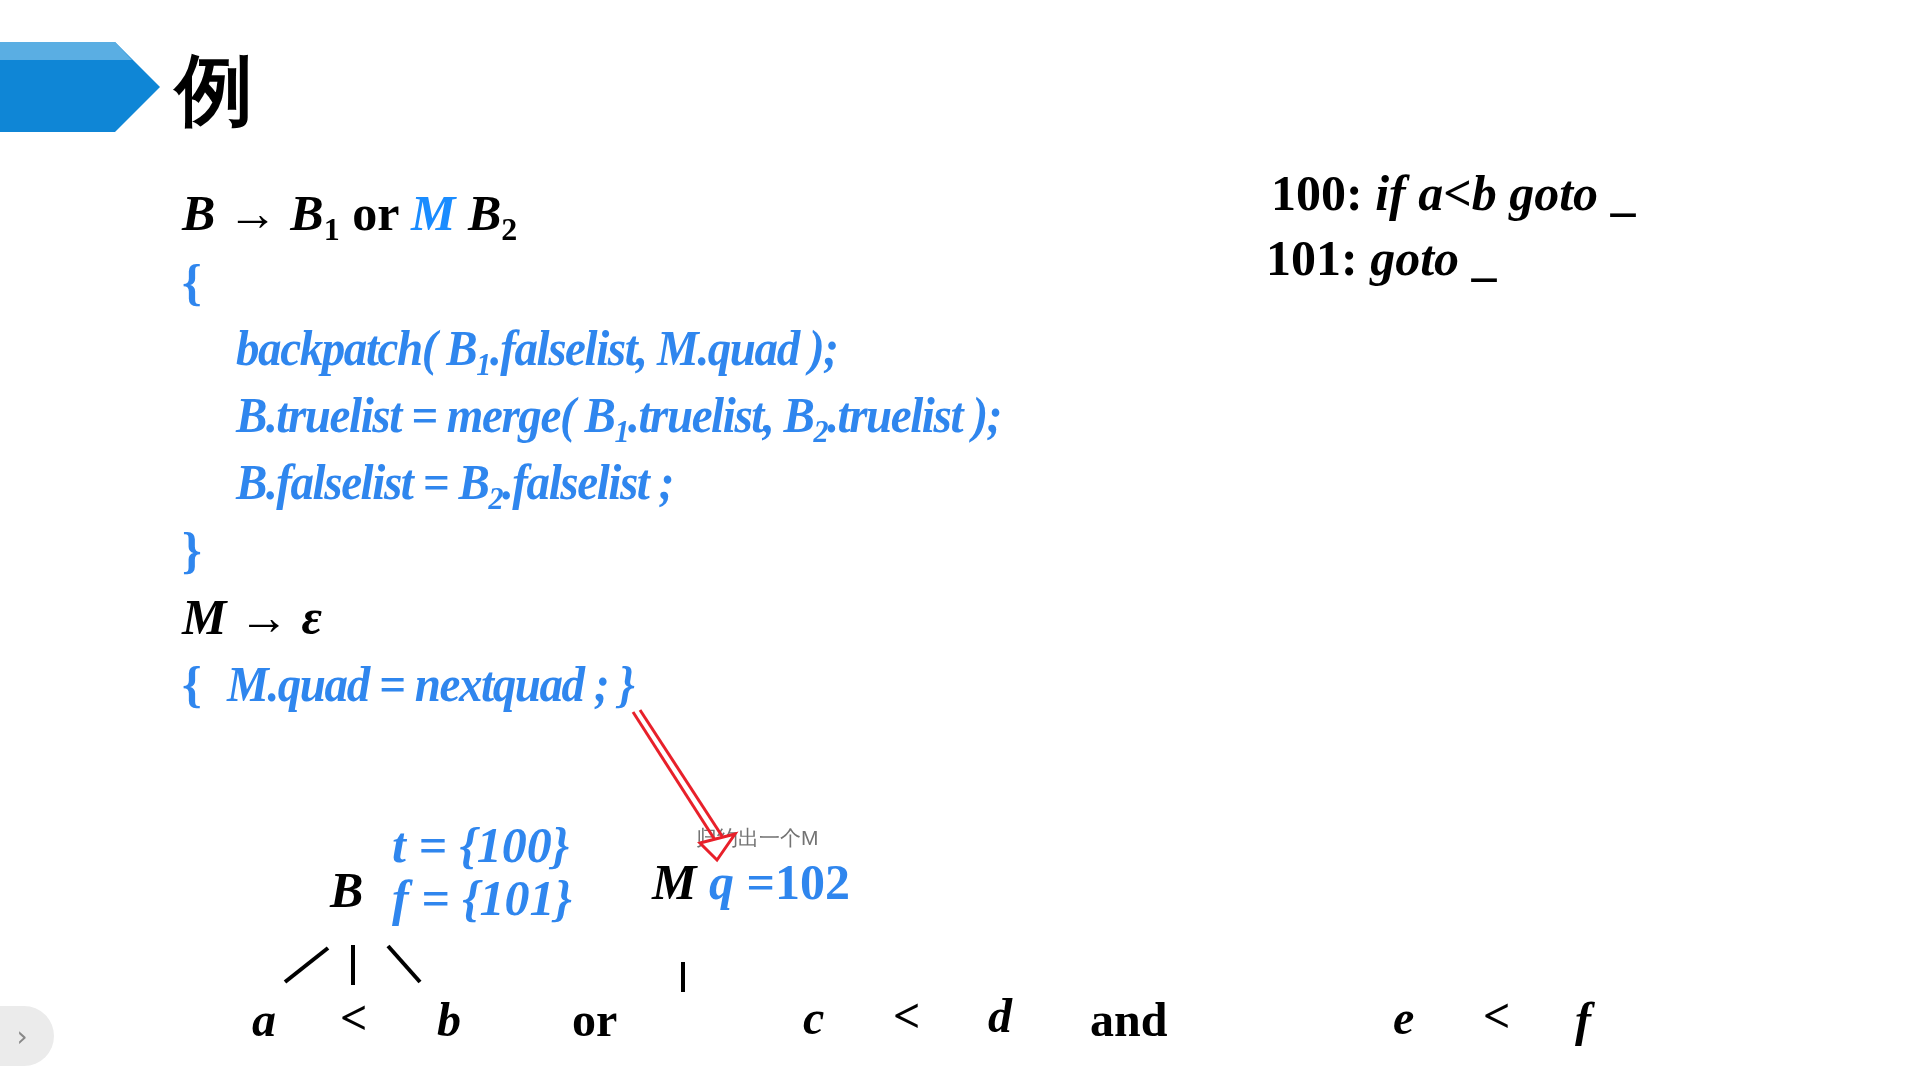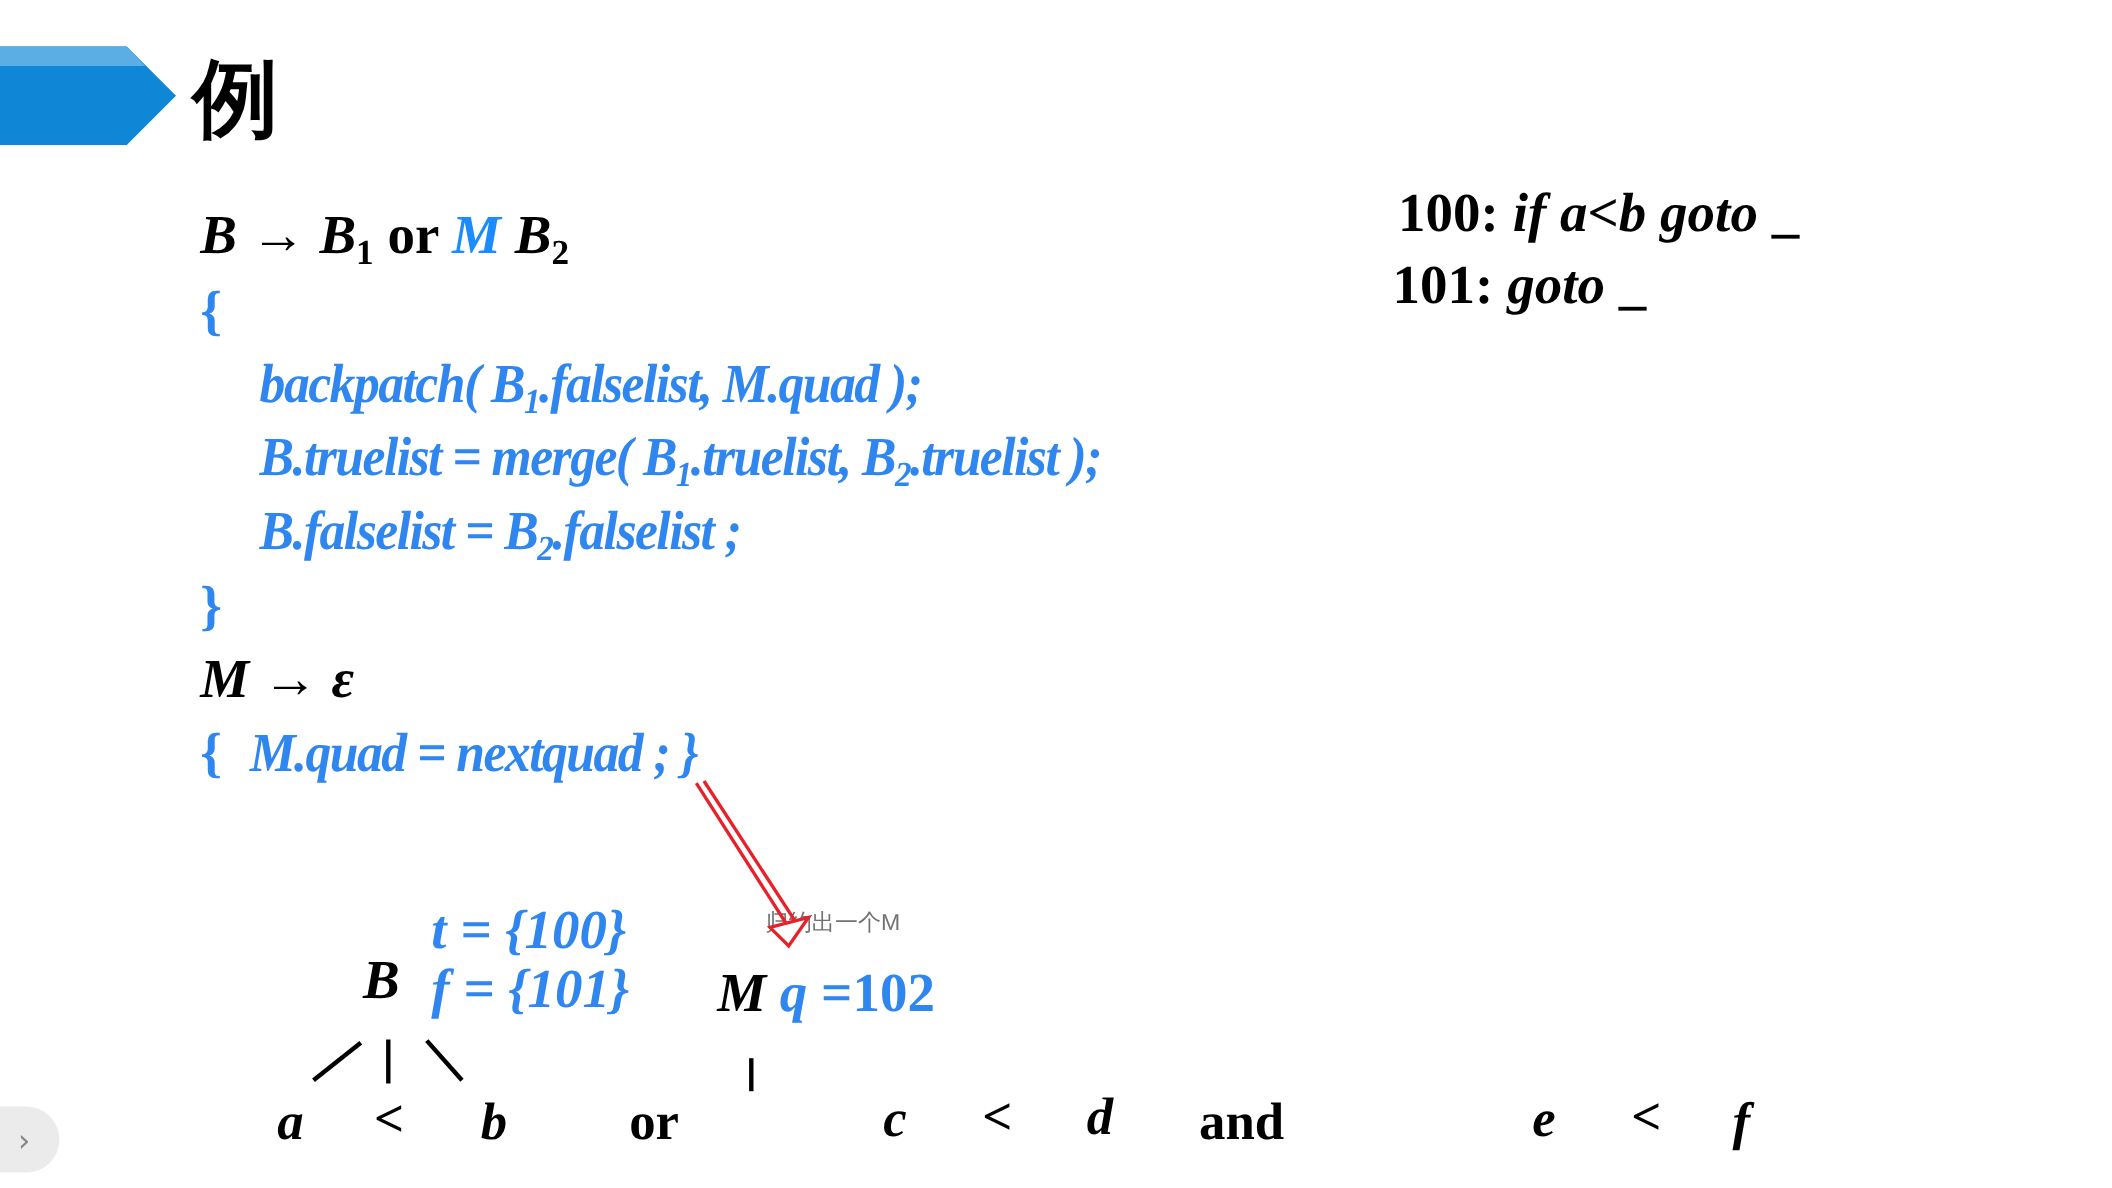--- a/index.html
+++ b/index.html
@@ -67,21 +67,21 @@
 </div>
 <div class="ln" style="left:1255px;top:228px;margin-left:11px;">
   <span>101:</span>
   <i>goto</i>
   <span>_</span>
 </div>
 
 <div class="ln" style="left:330px;top:860px;"><i>B</i></div>
 <div class="ln blue" style="left:392px;top:815px;"><i>t = {100}</i></div>
 <div class="ln blue" style="left:392px;top:868px;font-family:Liberation Serif, serif;"><i>f = {101}</i></div>
-<div class="ln" style="left:652px;top:872px;">
+<div class="ln" style="left:652px;top:852px;">
   <i>M</i>
   <i class="blue">q</i>
   <span class="blue">=102</span>
 </div>
 <div class="note">归约出一个M</div>
 
 <svg class="ov" width="1920" height="1080">
   <line x1="285" y1="982" x2="328" y2="948" stroke="#000" stroke-width="4"></line>
   <line x1="353" y1="945" x2="353" y2="985" stroke="#000" stroke-width="4"></line>
   <line x1="388" y1="946" x2="420" y2="982" stroke="#000" stroke-width="4"></line>

